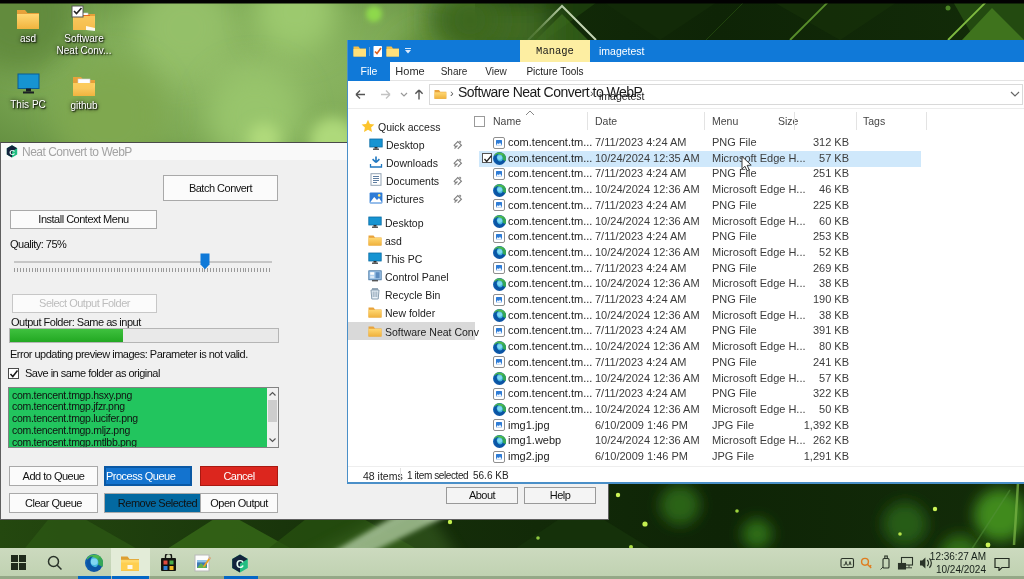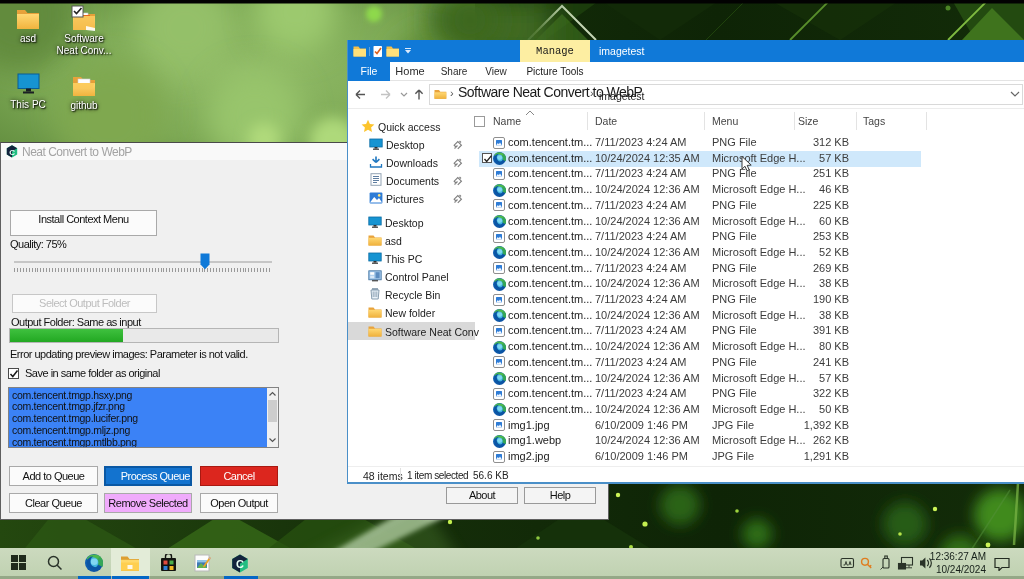--- a/index.html
+++ b/index.html
@@ -157,21 +157,22 @@
 
   <div class="abs" style="left:1px;top:1px;width:607px;height:17px;background:#f9f9f9;"></div>
   <svg class="abs" style="left:6px;top:3px" width="12" height="13" viewBox="0 0 12 13">
     <polygon points="6,0.2 11.2,3.2 11.2,9.6 6,12.6 0.8,9.6 0.8,3.2" fill="#21bd82"></polygon>
     <path d="M6,0.2 L0.8,3.2 L0.8,9.6 L6,12.6 Z" fill="#13233d"></path>
     <path d="M6,0.2 L11.2,3.2 L6,6.4 Z" fill="#13233d"></path>
     <text x="6" y="9.6" font-size="8" font-weight="bold" fill="#e9fff6" text-anchor="middle" font-family="Liberation Sans">C</text>
   </svg>
   <div class="abs" style="left:22px;top:3px;color:#a3a3a3;font-size:12px;">Neat Convert to WebP</div>
 
-  <div class="abs" style="left:10px;top:68px;width:147px;height:26px;background:#fbfbfb;border:1px solid #a9a9a9;text-align:center;line-height:17px;">Install Context Menu</div>
+  <div class="abs" style="left:163px;top:33px;width:115px;height:26px;background:#fbfbfb;border:1px solid #a9a9a9;text-align:center;line-height:24px;">Batch Convert</div>
+  <div class="abs" style="left:10px;top:68px;width:147px;height:19px;background:#fbfbfb;border:1px solid #a9a9a9;text-align:center;line-height:17px;">Install Context Menu</div>
 
   <div class="abs" style="left:10px;top:96px;">Quality: 75%</div>
   <div class="abs" style="left:14px;top:119px;width:258px;height:1.5px;background:#c6c6c6;"></div>
   <div class="abs" style="left:14px;top:126px;width:258px;height:4px;background:repeating-linear-gradient(to right,#999 0px,#999 1px,transparent 1px,transparent 2.93px);"></div>
   <svg class="abs" style="left:200px;top:111px" width="10" height="17" viewBox="0 0 10 17">
     <path d="M0.5,0.5 h9 v11 L5,16.2 L0.5,11.5 Z" fill="#0f79d8"></path>
   </svg>
 
   <div class="abs" style="left:12px;top:152px;width:145px;height:19px;background:#fbfbfb;border:1px solid #c7c7c7;color:#bdbdbd;text-align:center;line-height:17px;">Select Output Folder</div>
   <div class="abs" style="left:11px;top:174px;">Output Folder: Same as input</div>
@@ -180,38 +181,38 @@
   <div class="abs" style="left:10px;top:187px;width:113px;height:13px;background:linear-gradient(#3fc13f,#22a822);"></div>
 
   <div class="abs" style="left:10px;top:206px;text-align:right;">Error updating preview images: Parameter is not valid.</div>
 
   <div class="abs" style="left:8px;top:226px;width:11px;height:11px;background:#fff;border:1px solid #4a4a4a;"></div>
   <svg class="abs" style="left:9px;top:227px" width="10" height="10" viewBox="0 0 10 10">
         <path d="M1.5,5 l2.3,2.5 L8.5,1.5" stroke="#1a1a1a" stroke-width="1.5" fill="none"></path>
       </svg>
   <div class="abs" style="left:25px;top:225px;">Save in same folder as original</div>
 
-  <div class="abs" style="left:8px;top:245px;width:271px;height:61px;background:#3b82f6;border:1px solid #828282;line-height:11.8px;padding:1.5px 0 0 3px;font-size:10.5px;letter-spacing:-0.3px;overflow:hidden;">
+  <div class="abs" style="left:8px;top:245px;width:271px;height:61px;background:#22c55e;border:1px solid #828282;line-height:11.8px;padding:1.5px 0 0 3px;font-size:10.5px;letter-spacing:-0.3px;overflow:hidden;">
     com.tencent.tmgp.hsxy.png<br>com.tencent.tmgp.jfzr.png<br>com.tencent.tmgp.lucifer.png<br>com.tencent.tmgp.mljz.png<br>com.tencent.tmgp.mtlbb.png
   </div>
 
   <div class="abs" style="left:267px;top:246px;width:11px;height:59px;background:#f0f0f0;"></div>
   <svg class="abs" style="left:268px;top:248px" width="9" height="8" viewBox="0 0 9 8">
         <path d="M1.5,5.5 L4.5,2.5 L7.5,5.5" stroke="#555" stroke-width="1.2" fill="none"></path>
       </svg>
   <div class="abs" style="left:268px;top:258px;width:9px;height:22px;background:#cdcdcd;"></div>
   <svg class="abs" style="left:268px;top:294px" width="9" height="8" viewBox="0 0 9 8">
         <path d="M1.5,2.5 L4.5,5.5 L7.5,2.5" stroke="#555" stroke-width="1.2" fill="none"></path>
       </svg>
 
   <div class="abs" style="left:9px;top:324px;width:89px;height:20px;background:#fbfbfb;border:1px solid #a9a9a9;text-align:center;line-height:18px;">Add to Queue</div>
-  <div class="abs" style="left:104px;top:324px;width:88px;height:20px;background:#1373cf;border:2px solid #0a58a4;color:#fff;text-align:right;line-height:16px;">Process Queue</div>
+  <div class="abs" style="left:104px;top:324px;width:88px;height:20px;background:#1373cf;border:2px solid #0a58a4;color:#fff;text-align:left;line-height:16px;">Process Queue</div>
   <div class="abs" style="left:200px;top:324px;width:78px;height:20px;background:#dc261e;border:1px solid #a91911;color:#fff;text-align:center;line-height:18px;">Cancel</div>
   <div class="abs" style="left:9px;top:351px;width:89px;height:20px;background:#fbfbfb;border:1px solid #a9a9a9;text-align:center;line-height:18px;">Clear Queue</div>
-  <div class="abs" style="left:104px;top:351px;width:88px;height:20px;background:#f0abfc;border:1px solid #a9a9a9;text-align:center;line-height:18px;">Remove Selected</div>
+  <div class="abs" style="left:104px;top:351px;width:107px;height:20px;background:#0369a1;border:1px solid #a9a9a9;text-align:center;line-height:18px;">Remove Selected</div>
   <div class="abs" style="left:200px;top:351px;width:78px;height:20px;background:#fbfbfb;border:1px solid #a9a9a9;text-align:center;line-height:18px;">Open Output</div>
 
   <div class="abs" style="left:446px;top:345px;width:72px;height:17px;background:#f4f4f4;border:1px solid #999;text-align:center;line-height:15px;">About</div>
   <div class="abs" style="left:524px;top:345px;width:72px;height:17px;background:#f4f4f4;border:1px solid #999;text-align:center;line-height:15px;">Help</div>
 </div>
 
 <svg width="0" height="0" style="position:absolute">
   <defs>
     <linearGradient id="fg1" x1="0" y1="0" x2="0" y2="1">
       <stop offset="0" stop-color="#ffd873"></stop>
@@ -363,21 +364,21 @@
   </div>
 
   <div id="heads" style="color:#454545;font-size:10.5px;">
     <div class="abs" style="left:126px;top:76px;width:11px;height:11px;border:1px solid #9a9a9a;background:#fff;"></div>
     <div class="abs" style="left:145px;top:75px;">Name</div>
     <svg class="abs" style="left:177px;top:70px" width="10" height="6" viewBox="0 0 10 6">
           <path d="M1,5 L5,1 9,5" stroke="#888" stroke-width="1" fill="none"></path>
         </svg>
     <div class="abs" style="left:247px;top:75px;">Date</div>
     <div class="abs" style="left:364px;top:75px;">Menu</div>
-    <div class="abs" style="left:450px;top:75px;">Size</div>
+    <div class="abs" style="left:430px;top:75px;">Size</div>
     <div class="abs" style="left:515px;top:75px;">Tags</div>
     <div class="abs" style="left:239px;top:72px;width:1px;height:18px;background:#e3e3e3;"></div>
     <div class="abs" style="left:356px;top:72px;width:1px;height:18px;background:#e3e3e3;"></div>
     <div class="abs" style="left:446px;top:72px;width:1px;height:18px;background:#e3e3e3;"></div>
     <div class="abs" style="left:508px;top:72px;width:1px;height:18px;background:#e3e3e3;"></div>
     <div class="abs" style="left:578px;top:72px;width:1px;height:18px;background:#e3e3e3;"></div>
   </div>
 
   <div id="rows">
     <div class="fr" style="top:95.0px;">

